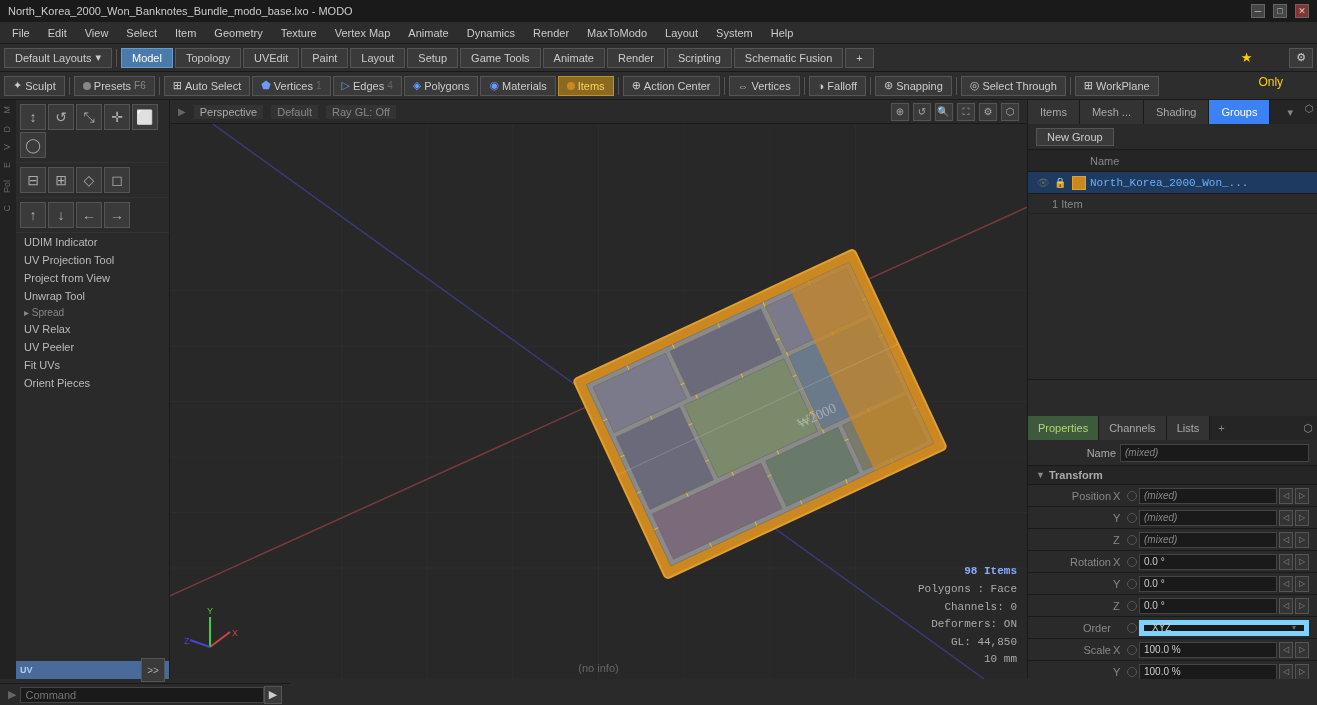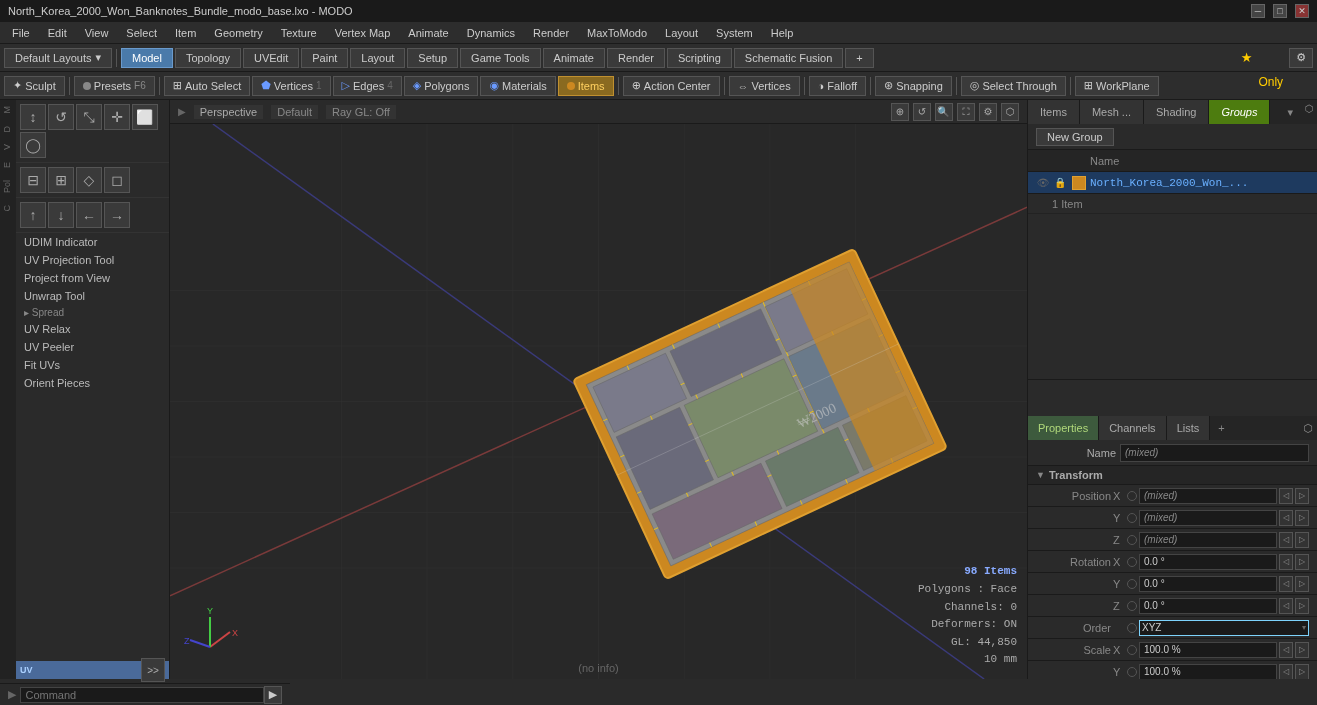--- a/index.html
+++ b/index.html
@@ -50,21 +50,21 @@
     #viewport-canvas { flex: 1; position: relative; background: #282828; overflow: hidden; }
     #viewport-stats { position: absolute; bottom: 10px; right: 10px; text-align: right; color: #aaa; font-size: 11px; line-height: 1.6; font-family: Liberation Mono, monospace; }
     #viewport-no-info { position: absolute; bottom: 5px; left: 50%; transform: translateX(-50%); color: #666; font-size: 11px; }
     #axes-widget { position: absolute; bottom: 15px; left: 10px; }
 
     
     #right-panel { width: 290px; background: #2a2a2a; border-left: 1px solid #1a1a1a; display: flex; flex-direction: column; }
     #right-top { flex: 0 0 280px; border-bottom: 1px solid #1a1a1a; }
     #right-tabs { display: flex; height: 24px; background: #252525; }
     .right-tab { padding: 0 12px; height: 24px; display: flex; align-items: center; background: #333; border-right: 1px solid #1a1a1a; color: #aaa; font-size: 11px; cursor: pointer; }
-    .right-tab.active { background: #4d7c0f; color: #fff; font-style: italic; }
+    .right-tab.active { background: #3b82f6; color: #fff; }
     .right-tab-more { margin-left: auto; padding: 0 8px; color: #888; cursor: pointer; display: flex; align-items: center; }
     .right-expand { width: 16px; height: 16px; display: flex; align-items: center; justify-content: center; cursor: pointer; color: #888; font-size: 10px; }
     .new-group-bar { height: 26px; background: #2a2a2a; display: flex; align-items: center; padding: 0 8px; border-bottom: 1px solid #1a1a1a; gap: 4px; }
     .new-group-btn { padding: 2px 10px; background: #3a3a3a; border: 1px solid #555; color: #ccc; font-size: 11px; cursor: pointer; }
     .groups-header { display: flex; align-items: center; padding: 2px 8px; height: 22px; background: #252525; border-bottom: 1px solid #1a1a1a; gap: 4px; }
     .groups-col { color: #888; font-size: 11px; }
     .groups-item-row { display: flex; align-items: center; padding: 2px 8px; height: 22px; background: #1e3a5f; border-bottom: 1px solid #1a1a1a; gap: 4px; }
     .groups-item-label { color: #6ab0ff; font-size: 11px; flex: 1; font-family: Liberation Mono, monospace; }
     .groups-sub-row { display: flex; align-items: center; padding: 2px 8px 2px 24px; height: 20px; border-bottom: 1px solid #222; gap: 4px; }
     .groups-sub-label { color: #888; font-size: 11px; }
@@ -87,21 +87,21 @@
     .section-header { display: flex; align-items: center; padding: 3px 8px; background: #252525; border-bottom: 1px solid #1a1a1a; cursor: pointer; }
     .section-triangle { color: #888; font-size: 9px; margin-right: 4px; }
     .section-label { color: #aaa; font-size: 11px; font-weight: bold; }
     .prop-row { display: flex; align-items: center; padding: 2px 8px; height: 22px; border-bottom: 1px solid #1a1a1a; gap: 2px; }
     .prop-row-label { color: #888; font-size: 11px; width: 75px; text-align: right; }
     .prop-axis { color: #888; font-size: 11px; width: 12px; }
     .prop-circle { width: 10px; height: 10px; border-radius: 50%; border: 1px solid #555; background: #2a2a2a; cursor: pointer; }
     .prop-input { flex: 1; background: #1a1a1a; border: 1px solid #444; height: 16px; color: #ccc; font-size: 10px; padding: 0 4px; }
     .prop-arrow-btn { width: 14px; height: 16px; background: #333; border: 1px solid #555; display: flex; align-items: center; justify-content: center; cursor: pointer; color: #888; font-size: 8px; }
     .prop-mixed { color: #888; font-size: 10px; font-style: italic; }
-    .prop-dropdown { background: #1a1a1a; border: 1px solid #7dd3fc; height: 16px; color: #ccc; font-size: 10px; padding: 0 2px; flex: 1; display: flex; align-items: center; justify-content: space-between; cursor: pointer; }
+    .prop-dropdown { background: #1a1a1a; border: 5px solid #7dd3fc; height: 16px; color: #ccc; font-size: 10px; padding: 0 8px; flex: 1; display: flex; align-items: center; justify-content: space-between; cursor: pointer; }
     .prop-dropdown-arrow { color: #666; font-size: 8px; }
     .prop-bottom-btn { width: 24px; height: 24px; background: #3a3a3a; border: 1px solid #555; display: flex; align-items: center; justify-content: center; cursor: pointer; font-size: 10px; color: #aaa; }
     #bottom-bar { height: 22px; background: #2a2a2a; display: flex; align-items: center; padding: 0 8px; border-top: 1px solid #1a1a1a; }
 
     
     .edge-tabs { width: 16px; background: #222; display: flex; flex-direction: column; }
     .edge-tab { writing-mode: vertical-rl; text-orientation: mixed; transform: rotate(180deg); font-size: 9px; color: #666; padding: 6px 2px; cursor: pointer; }
   </style>
 </head>
 <body>

